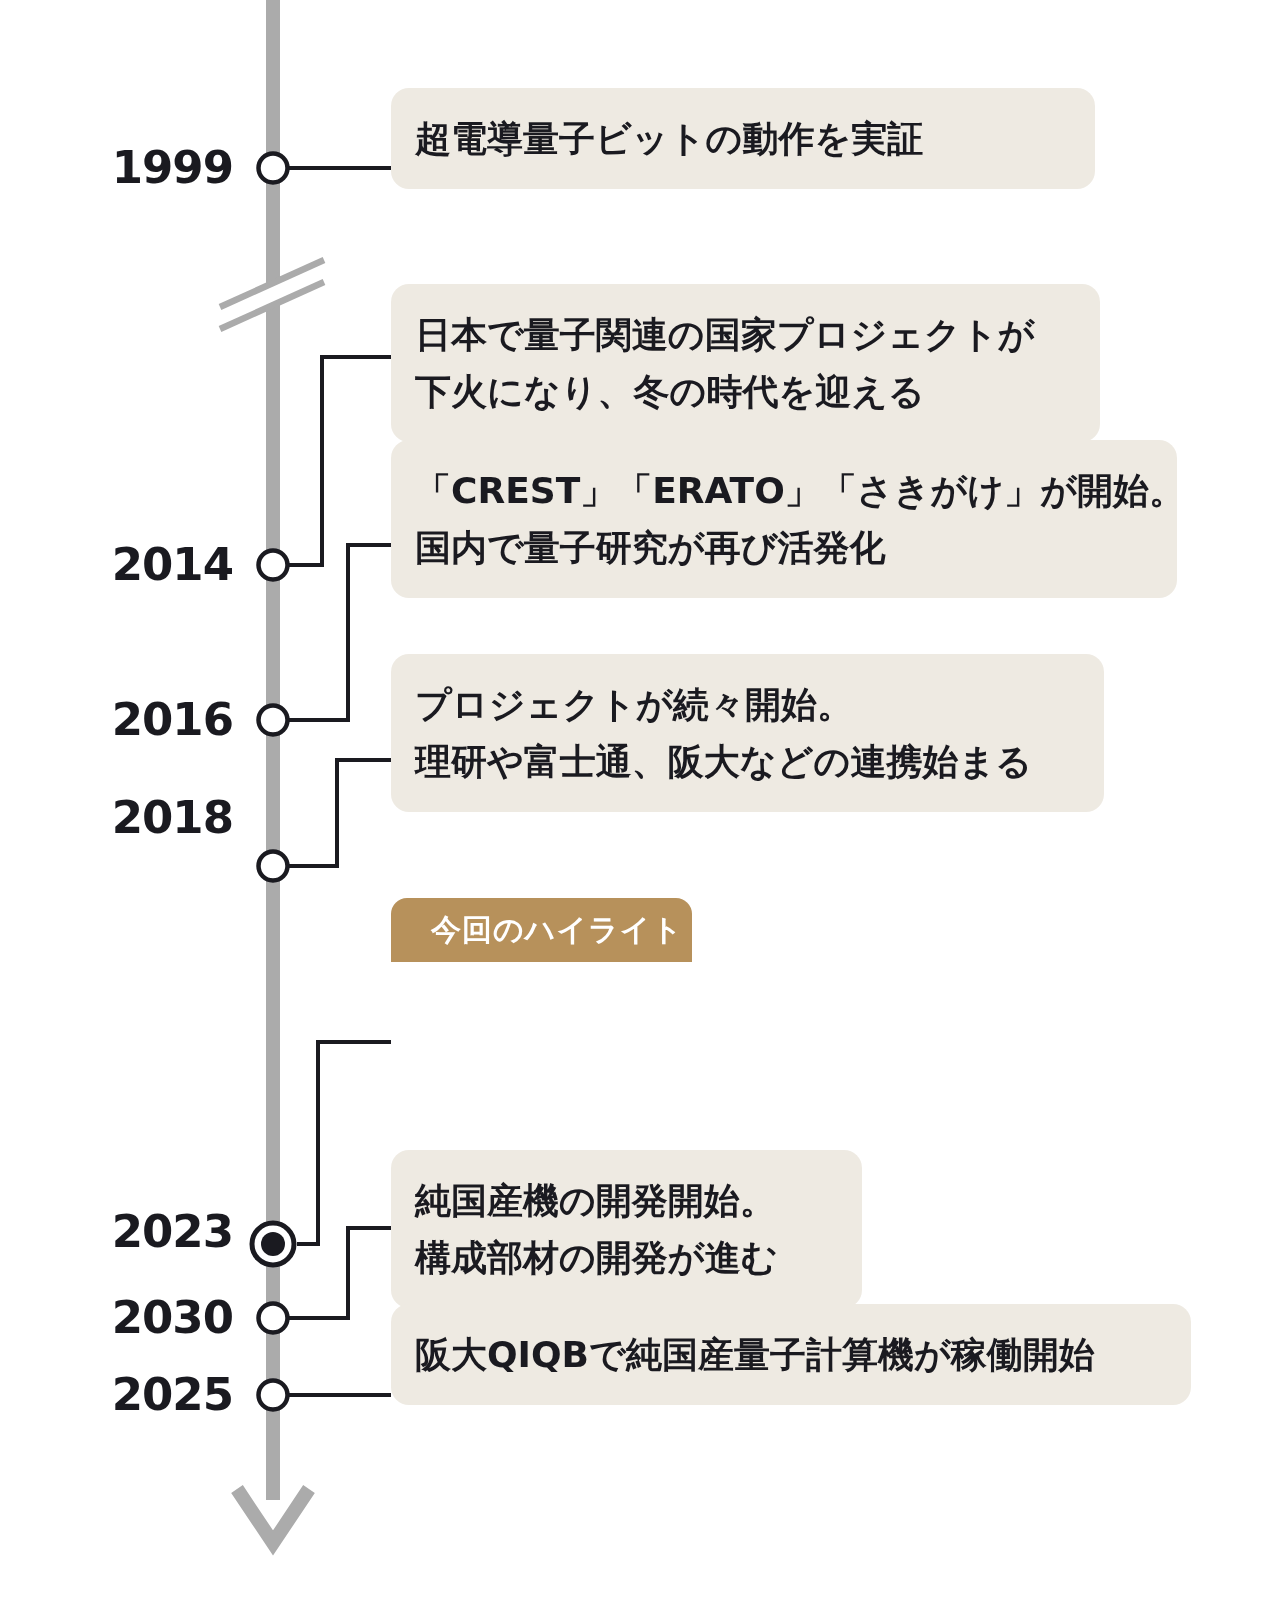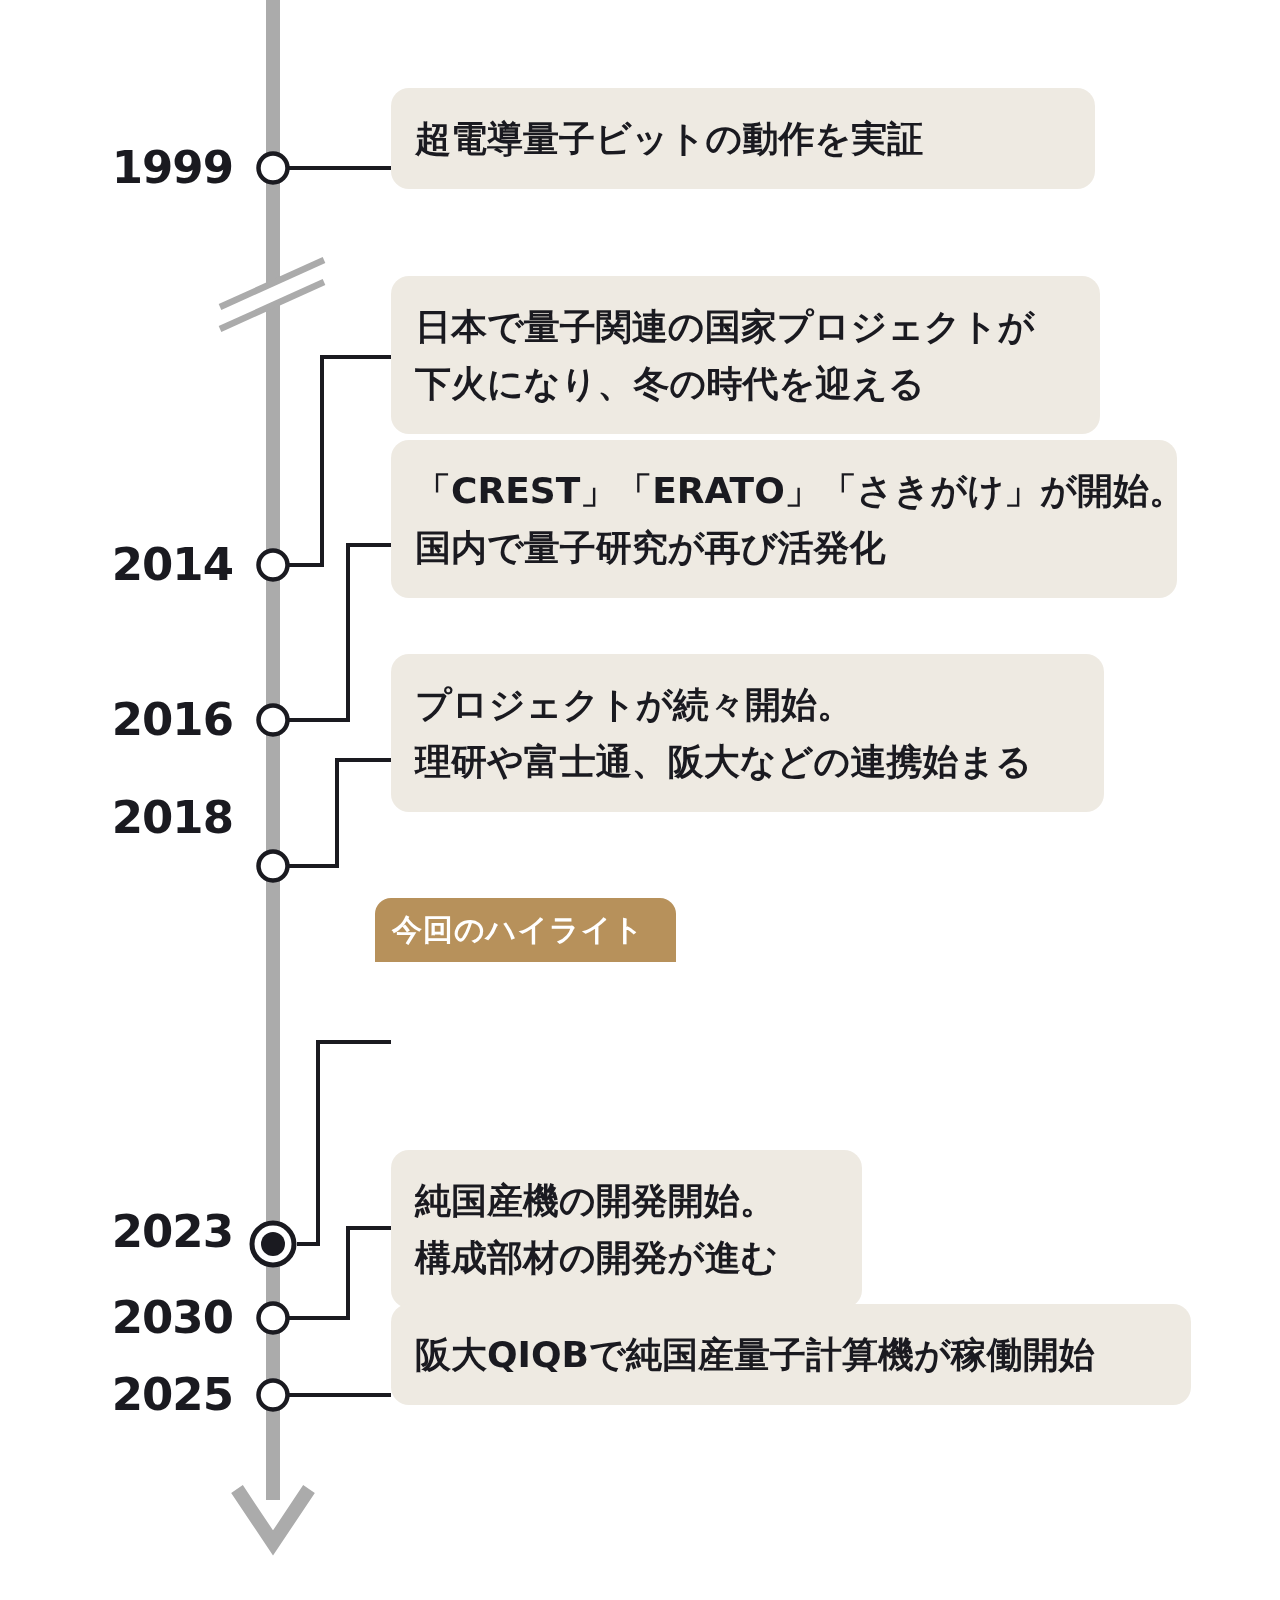--- a/index.html
+++ b/index.html
@@ -28,29 +28,29 @@
     border-radius:18px;
     padding:22px 26px 22px 24px;
     box-sizing:border-box;
     font-size:36px;font-weight:700;
     line-height:57px;
     color:#1A1A20;
   }
   .box .line{display:block;white-space:nowrap;}
   .hl-label{
     position:absolute;
-    left:375px;top:898px;
+    left:391px;top:898px;
     width:301px;height:64px;
     box-sizing:border-box;
     background:#B7915B;
     color:#ffffff;
     border-radius:16px 16px 0 0;
     font-size:30px;font-weight:700;
     line-height:64px;
-    padding-left:17px;
+    padding-left:40px;
     letter-spacing:1px;
   }
   .box.attached{border-radius:0 18px 18px 18px;}
 </style>
 </head>
 <body>
 
 <div class="canvas">
 
   <svg class="gfx" viewBox="0 0 1280 1600">
@@ -94,21 +94,21 @@
   <div class="year" style="top:692px">2016</div>
   <div class="year" style="top:790px">2018</div>
   <div class="year" style="top:1204px">2023</div>
   <div class="year" style="top:1290px">2030</div>
   <div class="year" style="top:1367px">2025</div>
 
   <div class="box" style="top:88px;width:704px">
     <span class="line">超電導量子ビットの動作を実証</span>
   </div>
 
-  <div class="box" style="top:276px;width:709px">
+  <div class="box" style="top:284px;width:709px">
     <span class="line">日本で量子関連の国家プロジェクトが</span>
     <span class="line">下火になり、冬の時代を迎える</span>
   </div>
 
   <div class="box" style="top:440px;width:786px">
     <span class="line">「CREST」「ERATO」「さきがけ」が開始。</span>
     <span class="line">国内で量子研究が再び活発化</span>
   </div>
 
   <div class="box" style="top:654px;width:713px">

